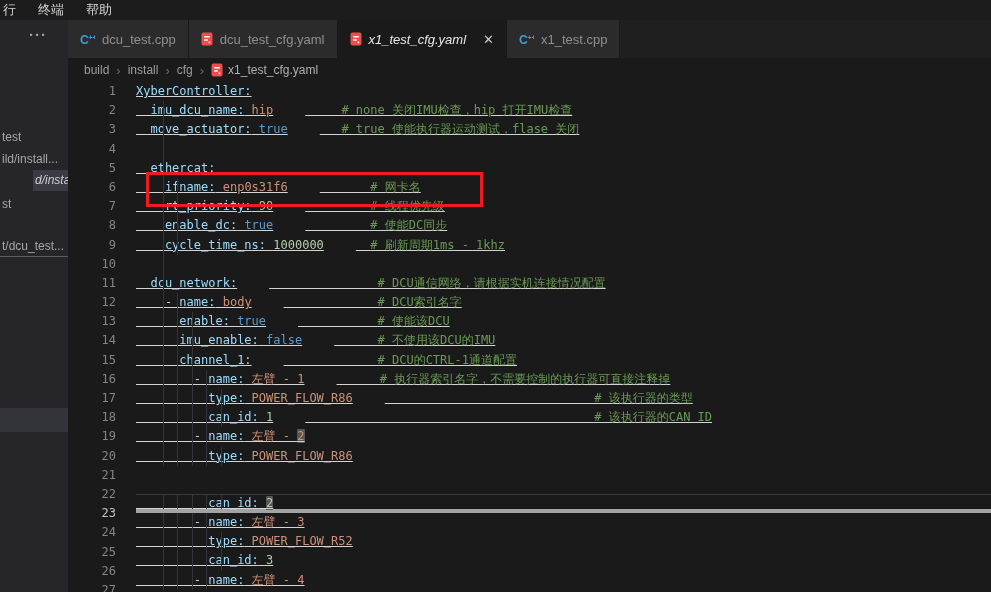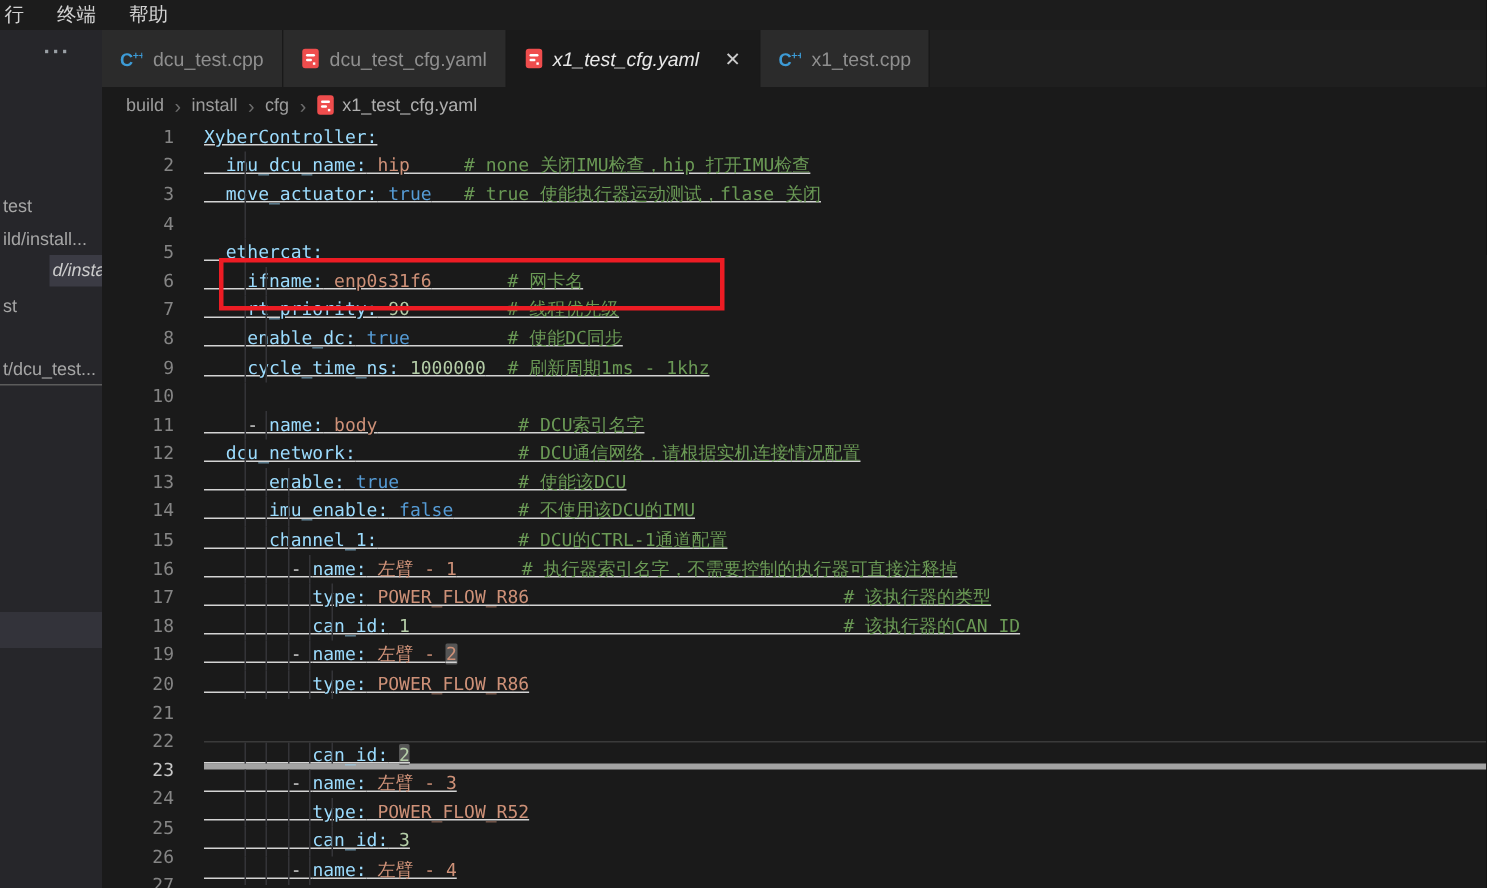--- a/index.html
+++ b/index.html
@@ -36,21 +36,21 @@
   .gutter{width:48px;flex:none;text-align:right;font-family:"DejaVu Sans Mono",monospace;
           font-size:12px;line-height:19.2px;color:#858585;}
   .ln{height:19.2px;}
   .ln.cur{color:#c6c6c6;}
   .code{flex:1;position:relative;padding-left:20px;font-family:"DejaVu Sans Mono",monospace;
         font-size:12px;line-height:19.2px;color:#d4d4d4;}
   .cl{position:relative;height:19.2px;white-space:pre;text-decoration:underline;}
   .cl.curline{box-sizing:border-box;border-top:1px solid #3a3a3a;border-bottom:4px solid #a3a3a3;line-height:17.2px;margin-top:28px;}
   .guide{position:absolute;top:0;bottom:0;width:1px;background:#343438;}
   .key{color:var(--c-key);} .str{color:var(--c-str);} .num{color:var(--c-num);}
-  .boo{color:var(--c-boo);} .com{color:var(--c-com);} .pun{color:#cfcfcf;}
+  .boo{color:var(--c-boo);} .com{color:var(--c-com);margin-left:32px;} .pun{color:#cfcfcf;}
   .hl{background:#565656;border-radius:1px;}
   
   .redbox{position:absolute;left:146px;top:172px;width:331px;height:29px;
           border:3px solid var(--c-ann);z-index:9;pointer-events:none;}
 </style>
 </head>
 <body>
 
 <div class="screen" style="--c-key: #9cdcfe; --c-str: #ce9178; --c-num: #b5cea8; --c-boo: #569cd6; --c-com: #6a9955; --c-ann: #ed1c24;">
   <div class="menubar">
@@ -168,22 +168,22 @@
           <div class="cl"><span class="key">XyberController:</span></div>
           <div class="cl"><i class="guide" style="left: 27px;"></i><span class="key">  imu_dcu_name:</span><span class="str"> hip</span><span class="com">     # none 关闭IMU检查，hip 打开IMU检查</span></div>
           <div class="cl"><i class="guide" style="left: 27px;"></i><span class="key">  move_actuator:</span><span class="boo"> true</span><span class="com">   # true 使能执行器运动测试，flase 关闭</span></div>
           <div class="cl"><i class="guide" style="left: 27px;"></i></div>
           <div class="cl"><i class="guide" style="left: 27px;"></i><span class="key">  ethercat:</span></div>
           <div class="cl"><i class="guide" style="left: 27px;"></i><i class="guide" style="left: 41.45px;"></i><span class="key">    ifname:</span><span class="str"> enp0s31f6</span><span class="com">       # 网卡名</span></div>
           <div class="cl"><i class="guide" style="left: 27px;"></i><i class="guide" style="left: 41.45px;"></i><span class="key">    rt_priority:</span><span class="num"> 90</span><span class="com">         # 线程优先级</span></div>
           <div class="cl"><i class="guide" style="left: 27px;"></i><i class="guide" style="left: 41.45px;"></i><span class="key">    enable_dc:</span><span class="boo"> true</span><span class="com">         # 使能DC同步</span></div>
           <div class="cl"><i class="guide" style="left: 27px;"></i><i class="guide" style="left: 41.45px;"></i><span class="key">    cycle_time_ns:</span><span class="num"> 1000000</span><span class="com">  # 刷新周期1ms - 1khz</span></div>
           <div class="cl"><i class="guide" style="left: 27px;"></i></div>
+          <div class="cl"><i class="guide" style="left: 27px;"></i><span class="key">  dcu_network:</span><span class="com">               # DCU通信网络，请根据实机连接情况配置</span></div>
           <div class="cl"><i class="guide" style="left: 27px;"></i><i class="guide" style="left: 41.45px;"></i><span class="pun">    - </span><span class="key">name:</span><span class="str"> body</span><span class="com">             # DCU索引名字</span></div>
-          <div class="cl"><i class="guide" style="left: 27px;"></i><span class="key">  dcu_network:</span><span class="com">               # DCU通信网络，请根据实机连接情况配置</span></div>
           <div class="cl"><i class="guide" style="left: 27px;"></i><i class="guide" style="left: 41.45px;"></i><i class="guide" style="left: 55.9px;"></i><span class="key">      enable:</span><span class="boo"> true</span><span class="com">           # 使能该DCU</span></div>
           <div class="cl"><i class="guide" style="left: 27px;"></i><i class="guide" style="left: 41.45px;"></i><i class="guide" style="left: 55.9px;"></i><span class="key">      imu_enable:</span><span class="boo"> false</span><span class="com">      # 不使用该DCU的IMU</span></div>
           <div class="cl"><i class="guide" style="left: 27px;"></i><i class="guide" style="left: 41.45px;"></i><i class="guide" style="left: 55.9px;"></i><span class="key">      channel_1:</span><span class="com">             # DCU的CTRL-1通道配置</span></div>
           <div class="cl"><i class="guide" style="left: 27px;"></i><i class="guide" style="left: 41.45px;"></i><i class="guide" style="left: 55.9px;"></i><i class="guide" style="left: 70.35px;"></i><span class="pun">        - </span><span class="key">name:</span><span class="str"> 左臂 - 1</span><span class="com">      # 执行器索引名字，不需要控制的执行器可直接注释掉</span></div>
           <div class="cl"><i class="guide" style="left: 27px;"></i><i class="guide" style="left: 41.45px;"></i><i class="guide" style="left: 55.9px;"></i><i class="guide" style="left: 70.35px;"></i><i class="guide" style="left: 84.8px;"></i><span class="key">          type:</span><span class="str"> POWER_FLOW_R86</span><span class="com">                             # 该执行器的类型</span></div>
           <div class="cl"><i class="guide" style="left: 27px;"></i><i class="guide" style="left: 41.45px;"></i><i class="guide" style="left: 55.9px;"></i><i class="guide" style="left: 70.35px;"></i><i class="guide" style="left: 84.8px;"></i><span class="key">          can_id:</span><span class="num"> 1</span><span class="com">                                        # 该执行器的CAN ID</span></div>
           <div class="cl"><i class="guide" style="left: 27px;"></i><i class="guide" style="left: 41.45px;"></i><i class="guide" style="left: 55.9px;"></i><i class="guide" style="left: 70.35px;"></i><span class="pun">        - </span><span class="key">name:</span><span class="str"> 左臂 - </span><span class="str hl">2</span></div>
           <div class="cl"><i class="guide" style="left: 27px;"></i><i class="guide" style="left: 41.45px;"></i><i class="guide" style="left: 55.9px;"></i><i class="guide" style="left: 70.35px;"></i><i class="guide" style="left: 84.8px;"></i><span class="key">          type:</span><span class="str"> POWER_FLOW_R86</span></div>
           <div class="cl curline"><i class="guide" style="left: 27px;"></i><i class="guide" style="left: 41.45px;"></i><i class="guide" style="left: 55.9px;"></i><i class="guide" style="left: 70.35px;"></i><i class="guide" style="left: 84.8px;"></i><span class="key">          can_id:</span><span class="num"> </span><span class="num hl">2</span></div>
           <div class="cl"><i class="guide" style="left: 27px;"></i><i class="guide" style="left: 41.45px;"></i><i class="guide" style="left: 55.9px;"></i><i class="guide" style="left: 70.35px;"></i><span class="pun">        - </span><span class="key">name:</span><span class="str"> 左臂 - 3</span></div>

